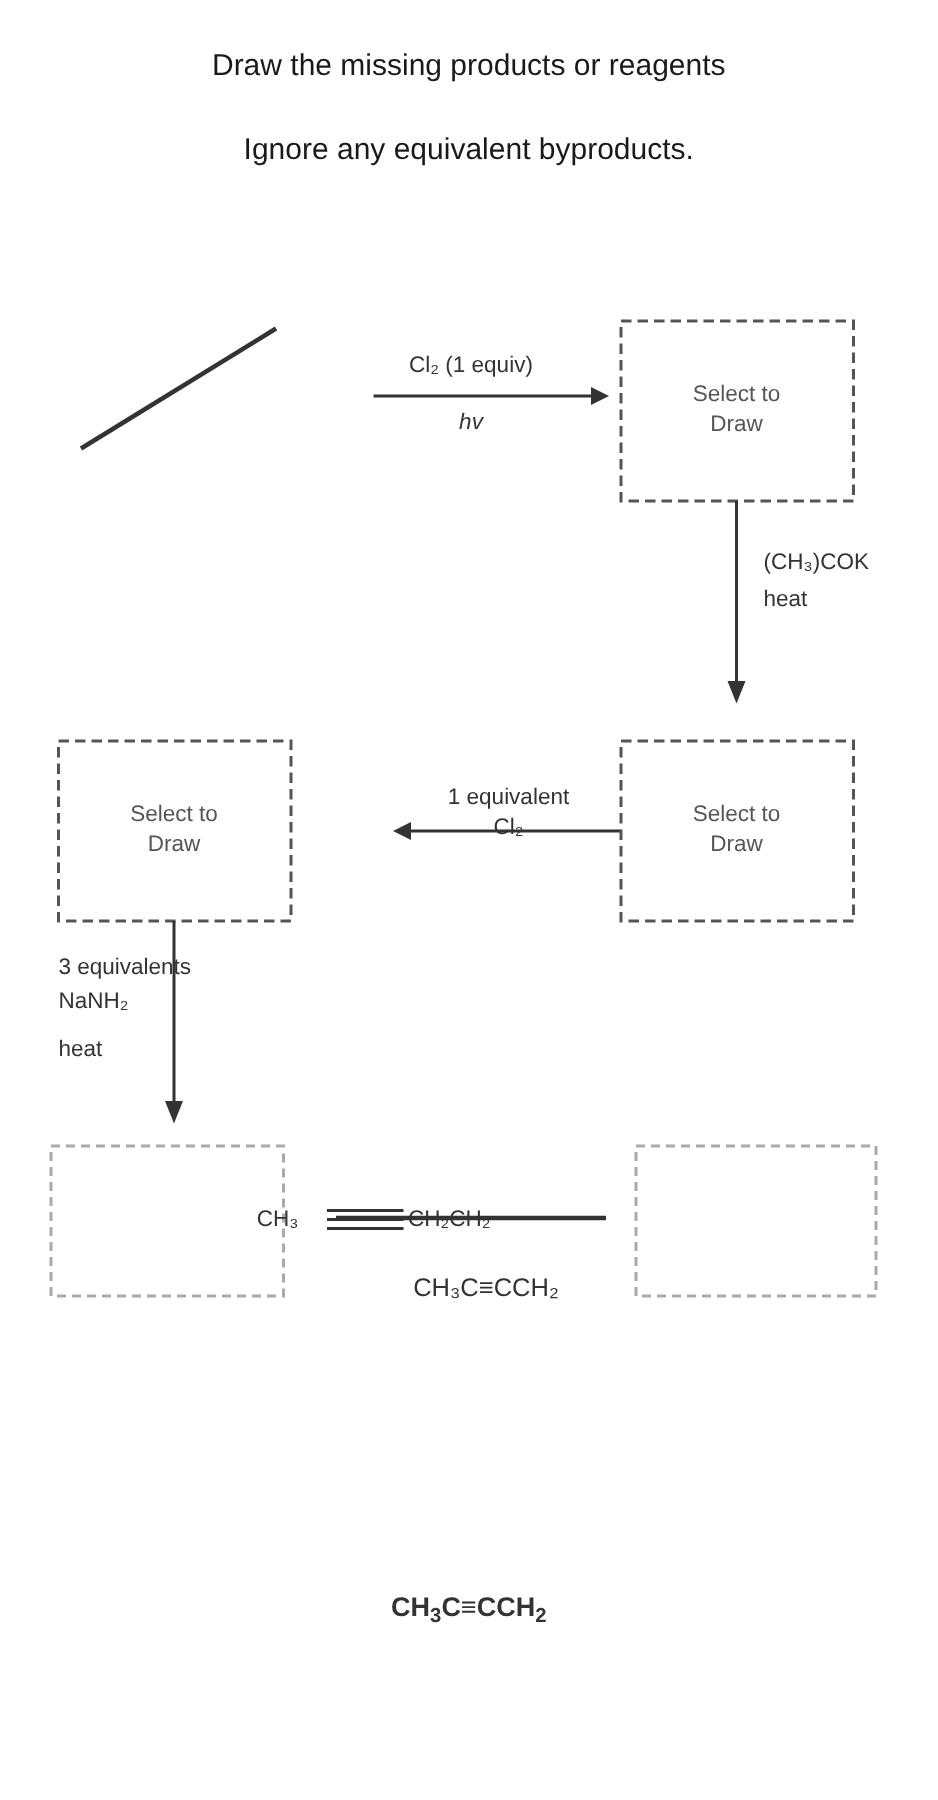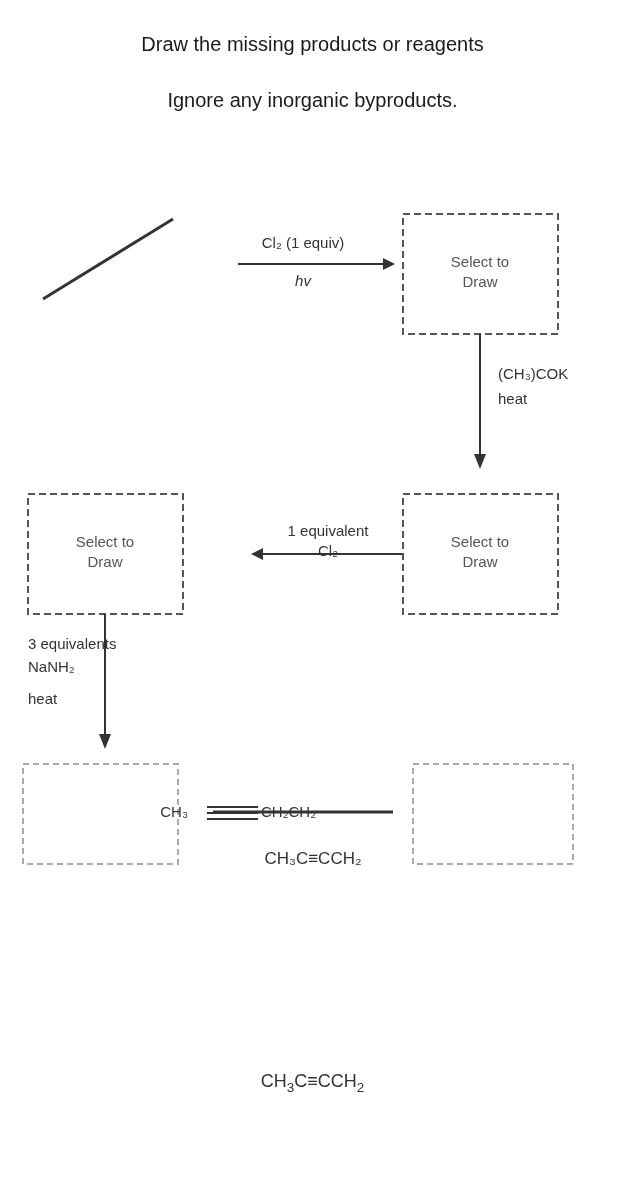--- a/index.html
+++ b/index.html
@@ -9,21 +9,21 @@
       background: #ffffff;
       font-family: Arial, sans-serif;
       position: relative;
       overflow-x: hidden;
     }
 
     .page-container {
       width: 625px;
       min-height: 1200px;
       position: relative;
-      padding: 30px 13px;
+      padding: 30px 24px;
     }
 
     .instruction-text {
       text-align: center;
       font-size: 20px;
       line-height: 1.4;
       color: #1a1a1a;
       margin-bottom: 50px;
       padding: 0 10px;
     }
@@ -39,21 +39,21 @@
     }
   </style>
 </head>
 <body>
 
 <div class="page-container">
 
   <div class="instruction-text">
     <span>Draw the missing products or reagents</span><br>
     <br>
-    <span>Ignore any inorganic byproducts.</span>
+    <span>Ignore any equivalent byproducts.</span>
   </div>
 
   <div class="svg-container">
     <svg width="590" height="940" viewBox="0 0 590 940" xmlns="http://www.w3.org/2000/svg">
 
       <line x1="30" y1="135" x2="160" y2="55" stroke="#333" stroke-width="3"></line>
 
       <line x1="225" y1="100" x2="370" y2="100" stroke="#333" stroke-width="2"></line>
       <polygon points="370,94 382,100 370,106" fill="#333"></polygon>
 
@@ -106,18 +106,18 @@
 
       <text x="100" y="638" text-anchor="middle" font-size="16" fill="#333" font-family="Arial" font-weight="normal"></text>
 
       <text x="300" y="700" text-anchor="middle" font-size="17" fill="#333" font-family="Arial">CH₃C≡CCH₂</text>
 
       <rect x="400" y="600" width="160" height="100" fill="white" stroke="#aaa" stroke-width="2" stroke-dasharray="6,4"></rect>
 
     </svg>
 
     
-    <div style="position:absolute; bottom:13px; left:50%; transform:translateX(-50%); font-size:18px; color:#333; font-family:Arial; text-align:center; white-space:nowrap;">
+    <div style="position:absolute; bottom:24px; left:50%; transform:translateX(-50%); font-size:18px; color:#333; font-family:Arial; text-align:center; white-space:nowrap;font-weight:bold;">
       CH<sub>3</sub>C≡CCH<sub>2</sub>
     </div>
   </div>
 
 </div>
 
 </body></html>

